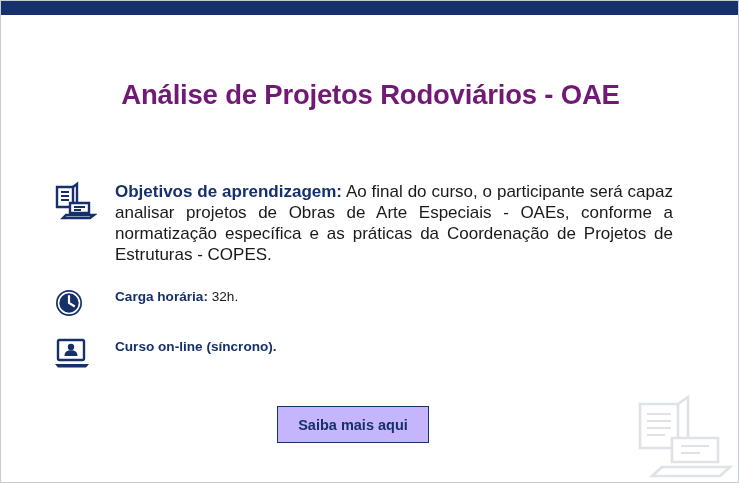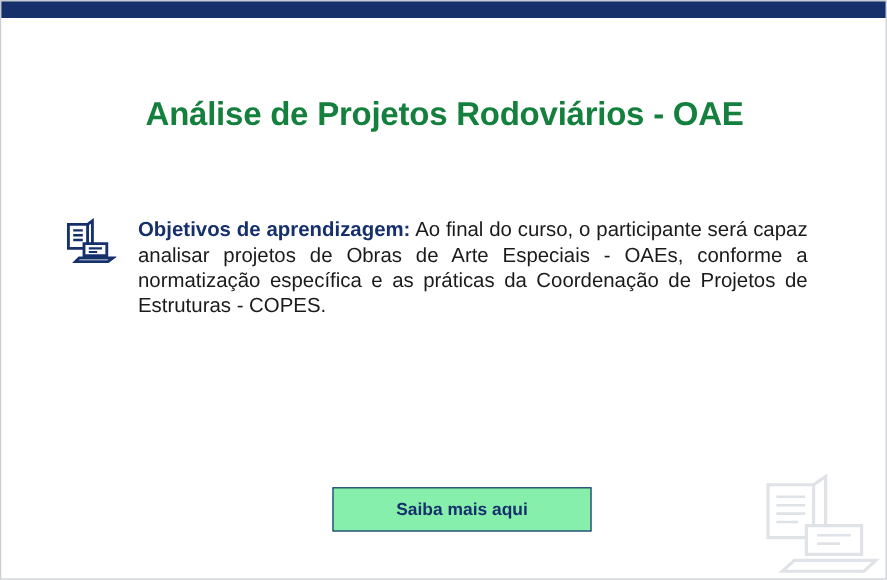--- a/index.html
+++ b/index.html
@@ -34,21 +34,21 @@
     background: #15306b;
   }
   .title {
     position: absolute;
     left: 0;
     top: 78px;
     width: 739px;
     text-align: center;
     font-size: 27.5px;
     font-weight: bold;
-    color: #15803d;
+    color: #701a75;
     letter-spacing: -0.2px;
   }
   .content {
     position: absolute;
     left: 52px;
     top: 180px;
     width: 620px;
   }
   .row {
     position: relative;
@@ -86,25 +86,25 @@
     line-height: 20px;
   }
   .line-bold .normal {
     font-weight: normal;
     color: #1a1a1a;
   }
   .btn {
     position: absolute;
     left: 276px;
     top: 405px;
-    width: 216px;
+    width: 152px;
     height: 37px;
     box-sizing: border-box;
     border: 1px solid #15306b;
-    background: #86efac;
+    background: #c4b5fd;
     color: #15306b;
     font-size: 14.5px;
     font-weight: bold;
     display: flex;
     align-items: center;
     justify-content: center;
     cursor: pointer;
   }
   .watermark {
     position: absolute;
@@ -136,21 +136,46 @@
           <path d="M17 22 L36 22 L36 32 L17 32 Z" fill="#ffffff"></path>
           <path d="M21 26 L32 26 M21 29 L28 29" stroke-width="1.8"></path>
           <path d="M13 34 L41 34 L37 37 L10 37 Z"></path>
         </svg>
       </div>
       <div class="text-cell">
         <div class="para"><span class="bold-lead">Objetivos de aprendizagem:</span><span> Ao final do curso, o participante será capaz analisar projetos de Obras de Arte Especiais - OAEs, conforme a normatização específica e as práticas da Coordenação de Projetos de Estruturas - COPES.</span></div>
       </div>
     </div>
 
+    <div class="row row-carga">
+      <div class="icon-cell">
+        <svg width="32" height="32" viewBox="0 0 32 32">
+          <circle cx="16" cy="16" r="13" fill="#15306b"></circle>
+          <circle cx="16" cy="16" r="10.5" fill="none" stroke="#ffffff" stroke-width="1.6"></circle>
+          <path d="M16 9 L16 16 L21 19" stroke="#ffffff" stroke-width="2.2" fill="none" stroke-linecap="round"></path>
+        </svg>
+      </div>
+      <div class="text-cell">
+        <div class="line-bold"><span>Carga horária:</span><span class="normal"> 32h.</span></div>
+      </div>
+    </div>
 
+    <div class="row row-curso">
+      <div class="icon-cell">
+        <svg width="38" height="32" viewBox="0 0 38 32">
+          <rect x="5" y="3" width="26" height="20" rx="1.5" fill="none" stroke="#15306b" stroke-width="2.4"></rect>
+          <circle cx="18" cy="10" r="3.2" fill="#15306b"></circle>
+          <path d="M11.5 19 C11.5 14.8 14.4 13.2 18 13.2 C21.6 13.2 24.5 14.8 24.5 19 Z" fill="#15306b"></path>
+          <path d="M2 27 L36 27 L33 30.5 L5 30.5 Z" fill="#15306b"></path>
+        </svg>
+      </div>
+      <div class="text-cell">
+        <div class="line-bold"><span>Curso on-line (síncrono).</span></div>
+      </div>
+    </div>
 
   </div>
 
   <div class="btn">
     <span>Saiba mais aqui</span>
   </div>
 
   <div class="watermark">
     <svg width="110" height="92" viewBox="0 0 110 92" fill="none" stroke="#dfe2e7" stroke-width="2.6">
       <path d="M8 12 L46 12 L46 56 L8 56 Z"></path>

